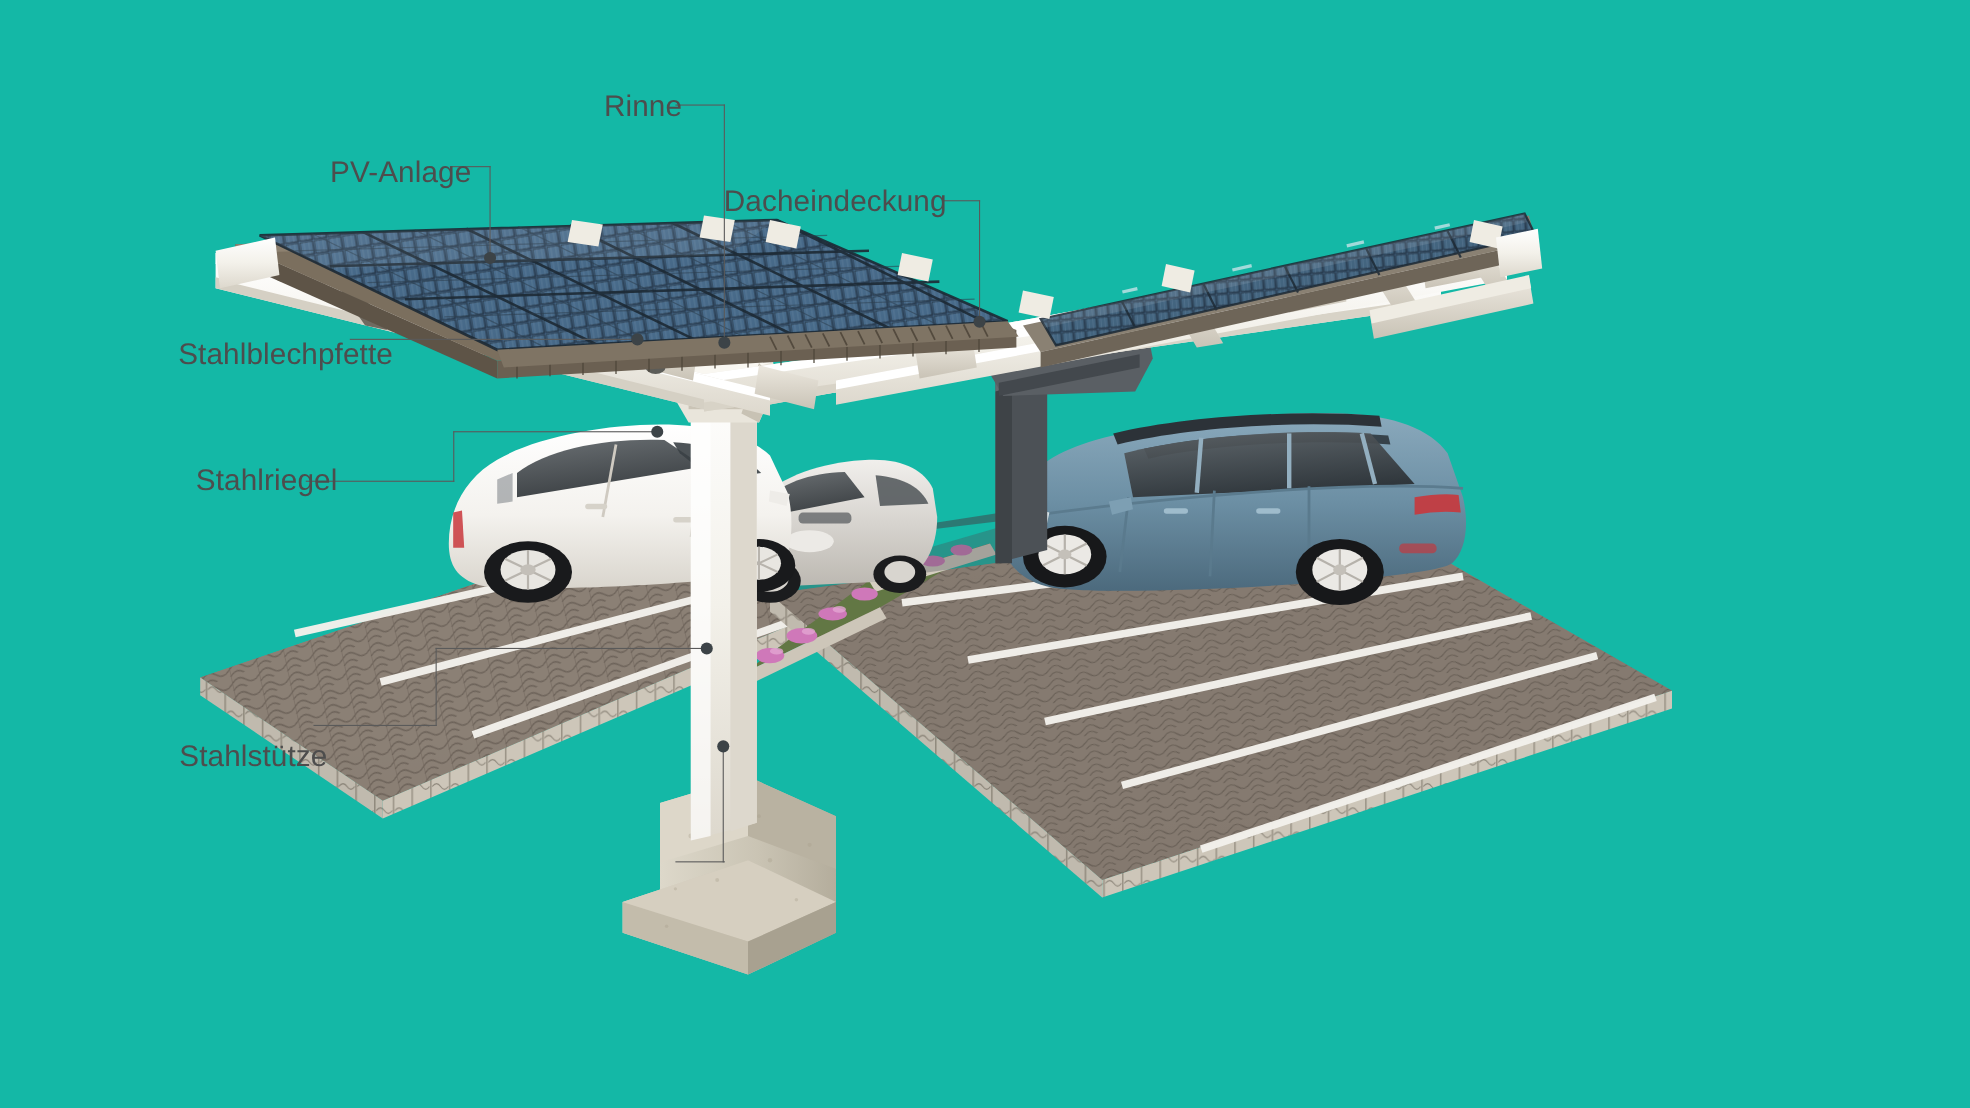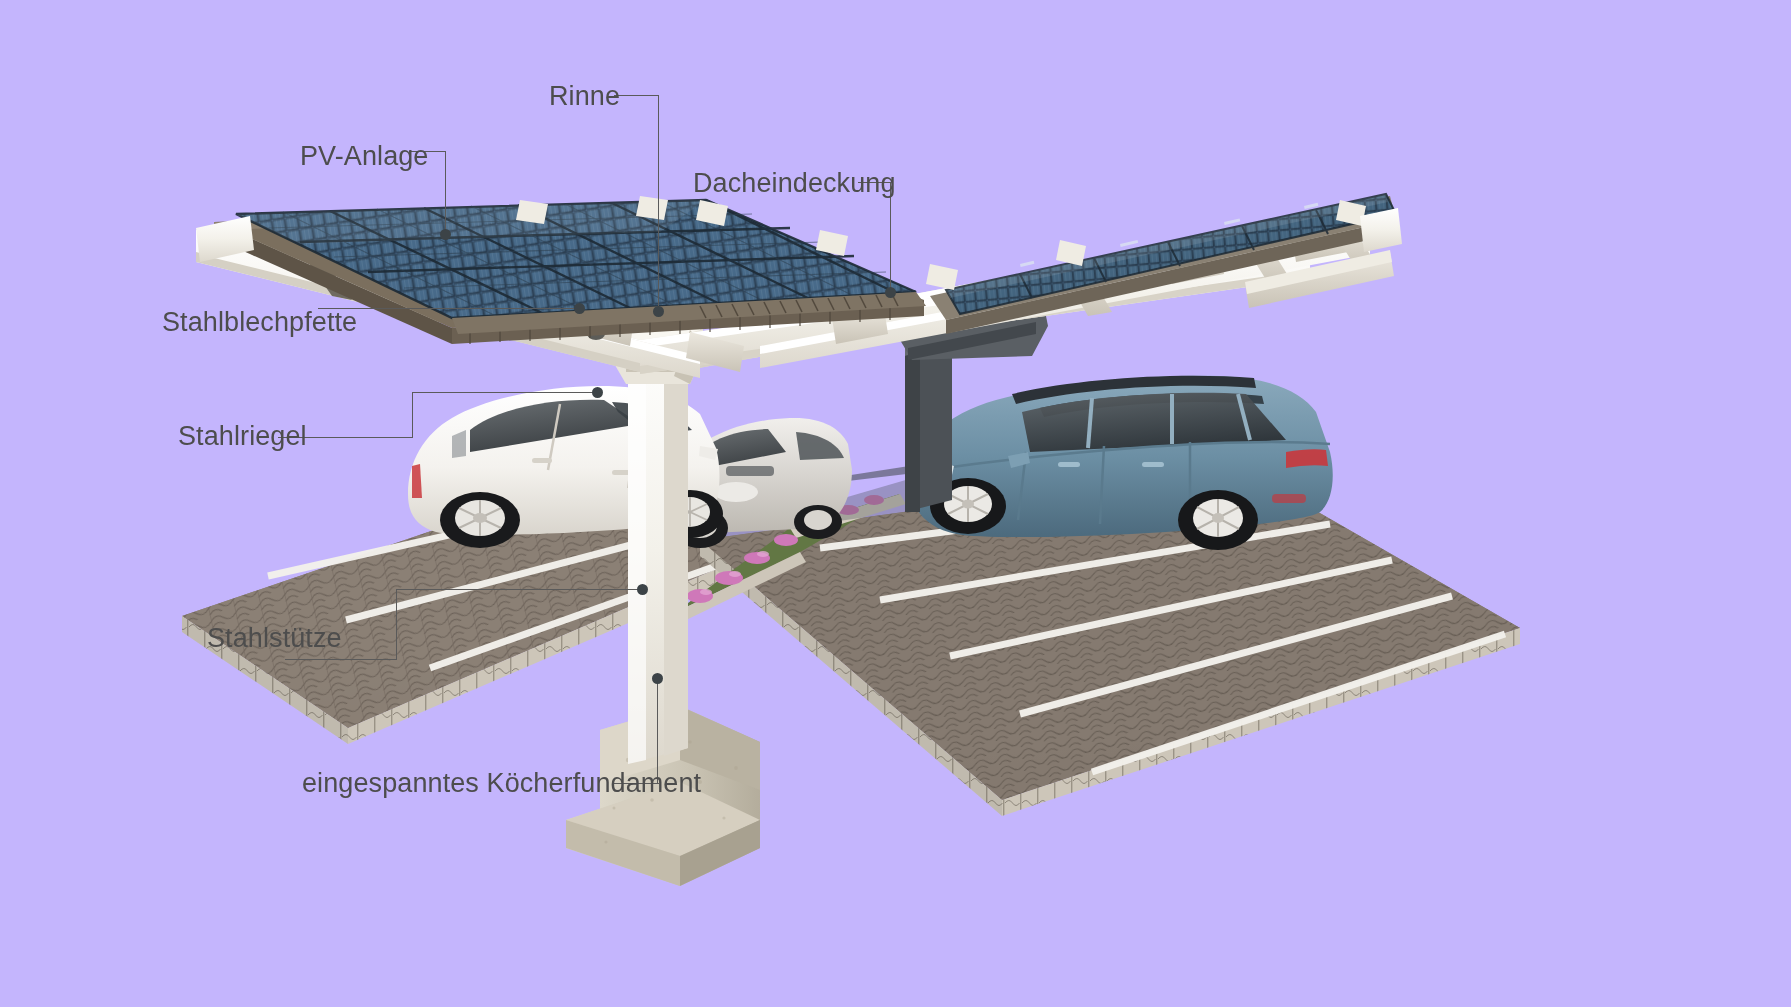--- a/index.html
+++ b/index.html
@@ -1,17 +1,17 @@
 <!DOCTYPE html>
 <html><head>
 <meta charset="utf-8">
 <style>
   html,body{margin:0;padding:0;background:#ffffff;}
   body{width:1791px;height:1007px;font-family:"Liberation Sans",sans-serif;overflow:hidden;}
-  #stage{position:relative;width:1791px;height:1007px;background:#c4b5fd;}
+  #stage{position:relative;width:1791px;height:1007px;background:#14b8a6;}
 
   
   .label{
     position:absolute;
     color:#4d4d4d;
     font-family:"Liberation Sans",sans-serif;
     font-size:27px;
     font-weight:400;
     white-space:nowrap;
     letter-spacing:.1px;
@@ -531,23 +531,22 @@
   <div class="dot" style="left:637px; top:584px;"></div>
 
   <div class="lead h" style="left:614px; top:783px; width:45px;"></div>
   <div class="lead v" style="left:657px; top:679px; height:105px;"></div>
   <div class="dot" style="left:652px; top:673px;"></div>
 
   <div class="label" style="left:549px; top:83px;">Rinne</div>
 
   <div class="label" style="left:300px; top:143px;">PV-Anlage</div>
 
-  <div class="label" style="left:693px; top:170px;">Dacheindeckung</div>
+  <div class="label" style="left:658px; top:170px;">Dacheindeckung</div>
 
   <div class="label" style="left:162px; top:309px;">Stahlblechpfette</div>
 
   <div class="label" style="left:178px; top:423px;">Stahlriegel</div>
 
-  <div class="label" style="left:163px; top:625px;margin-left:44px;">Stahlstütze</div>
-
-  <div class="label" style="left:302px; top:770px;">eingespanntes Köcherfundament</div>
+  <div class="label" style="left:163px; top:674px;">Stahlstütze</div>
+
 
 </div>
 
 </body></html>

